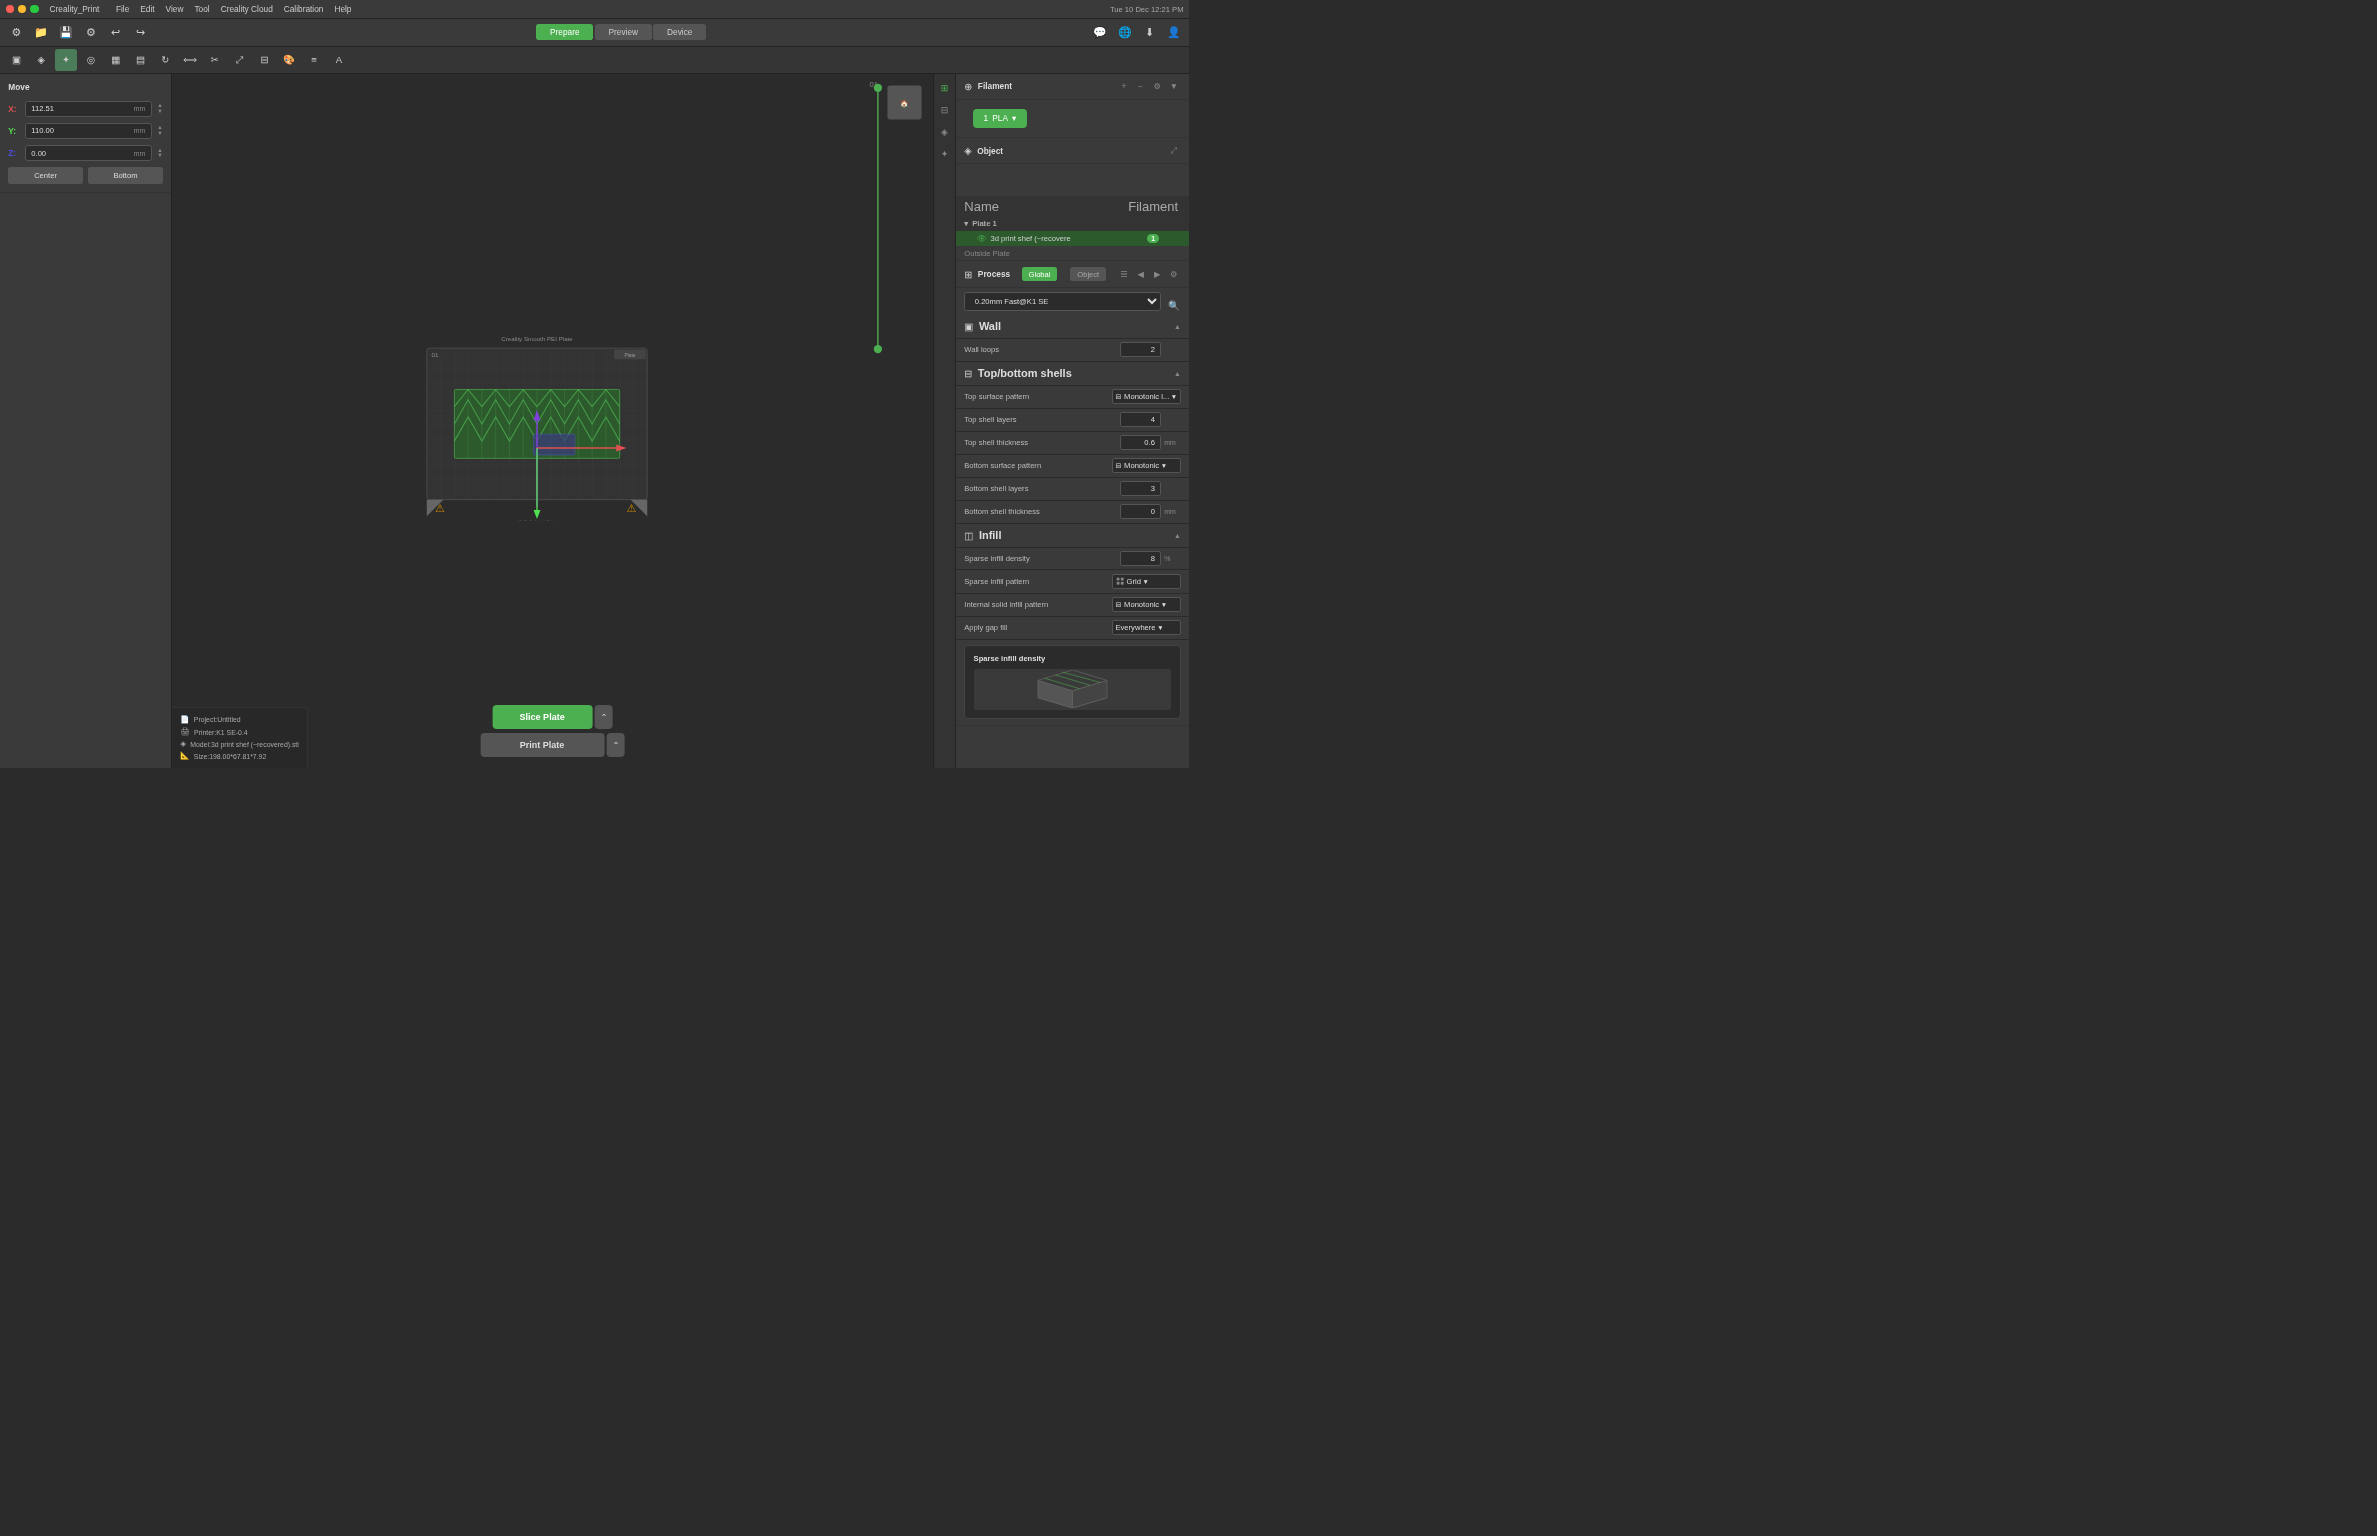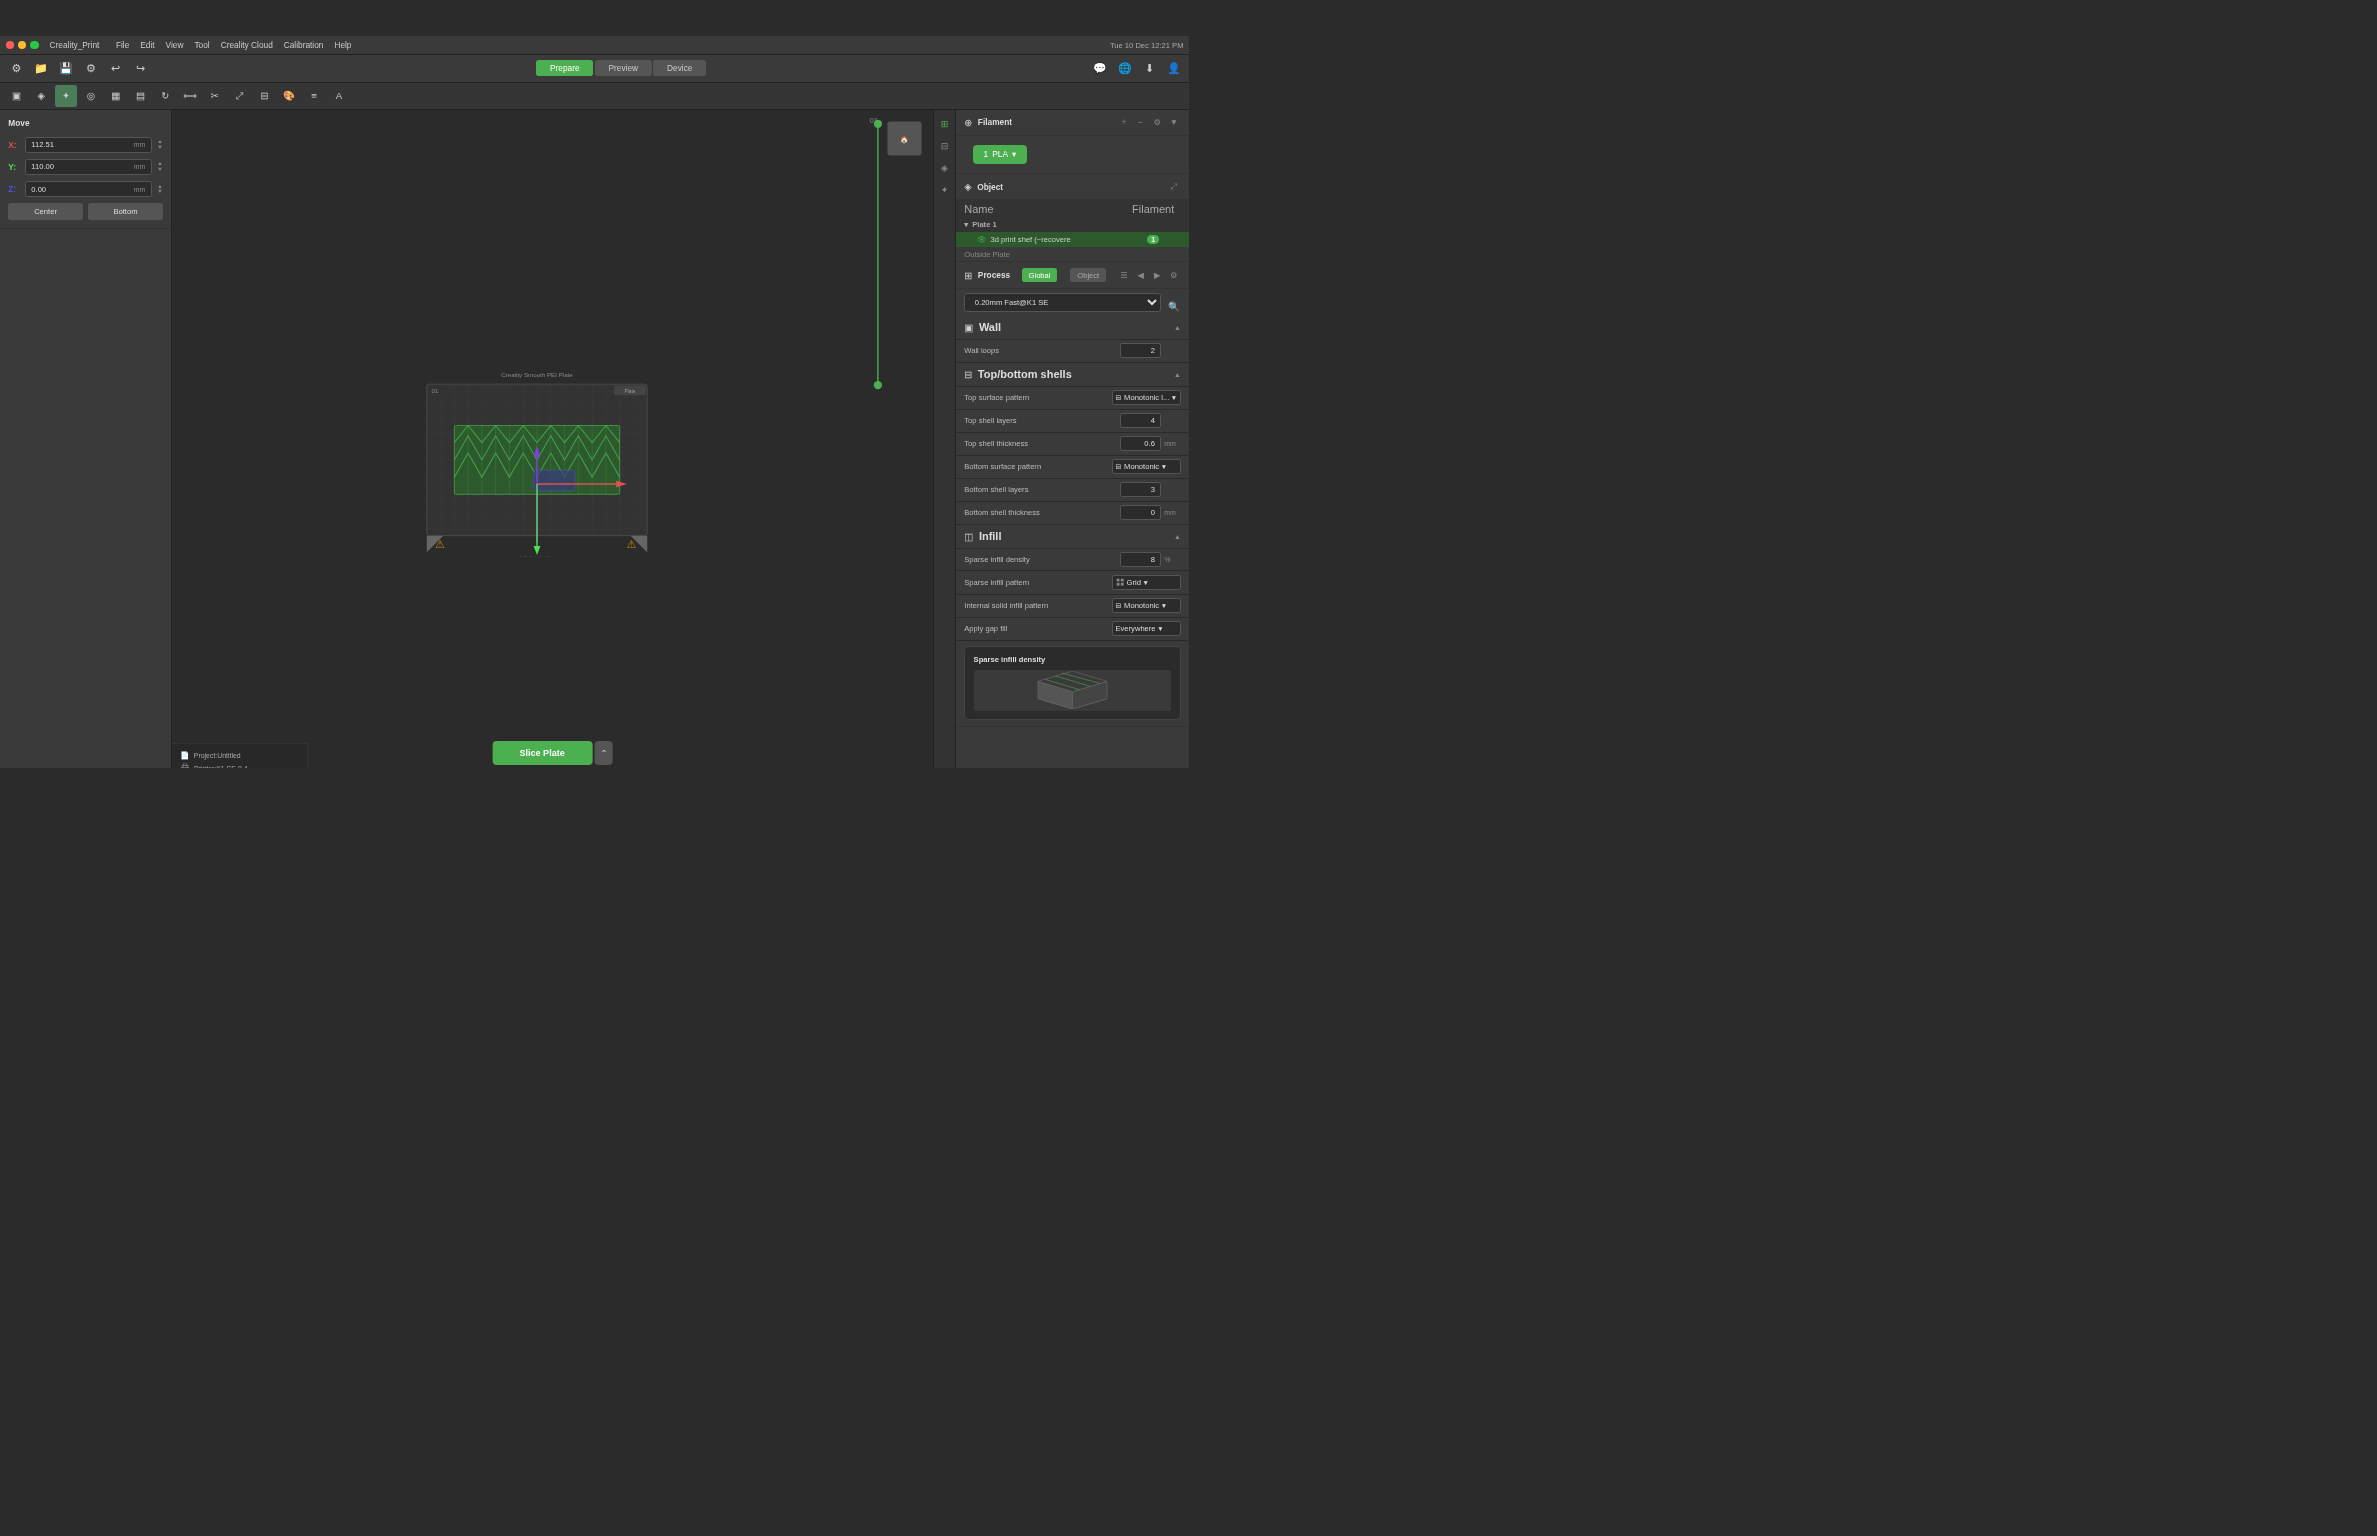--- a/index.html
+++ b/index.html
@@ -15,21 +15,20 @@
 
     
     .titlebar {
       height: 19px;
       background: #3a3a3a;
       display: flex;
       align-items: center;
       padding: 0 5.5px;
       gap: 5.5px;
       border-bottom: 0.7px solid #222;
-      margin-top: 36px;
     }
     .traffic-lights { display: flex; gap: 4.1px; align-items: center; }
     .traffic-light {
       width: 8.3px; height: 8.3px; border-radius: 50%;
       cursor: pointer;
     }
     .tl-close { background: #ff5f57; }
     .tl-min { background: #febc2e; }
     .tl-max { background: #28c840; }
     .titlebar-app { font-size: 8.3px; color: #ccc; margin-left: 5.5px; }
@@ -207,23 +206,24 @@
       align-items: center;
       gap: 4.1px;
     }
 
     
     .object-section { border-bottom: 0.7px solid #333; }
     .object-table-header {
       display: flex;
       padding: 2.8px 8.3px;
       background: #333;
-      font-size: 11px;
+      font-size: 13px;
       color: #aaa;
       gap: 5.5px;
+      margin-top: 32px;
     }
     .obj-col-name { flex: 1; }
     .obj-col-filament { width: 55px; text-align: center; }
     .object-row {
       display: flex;
       align-items: center;
       padding: 2.8px 8.3px;
       font-size: 7.6px;
       gap: 5.5px;
     }

